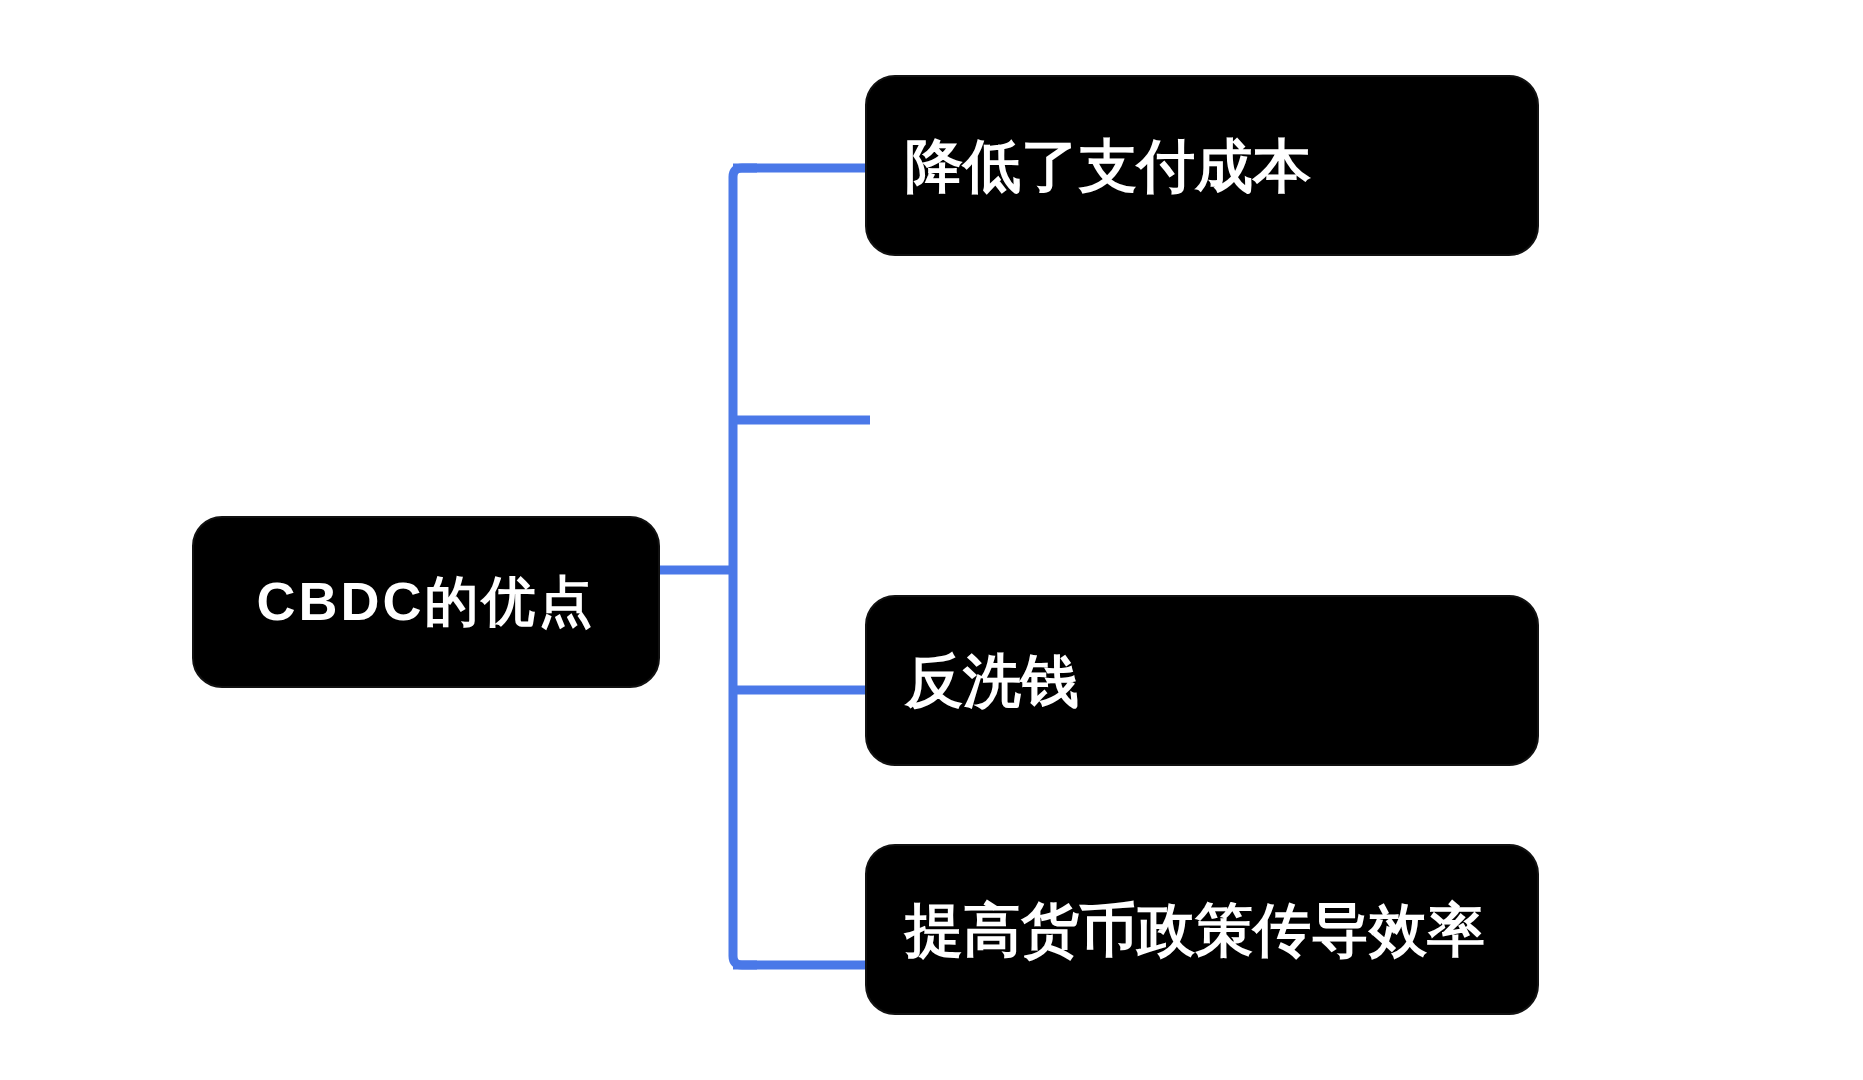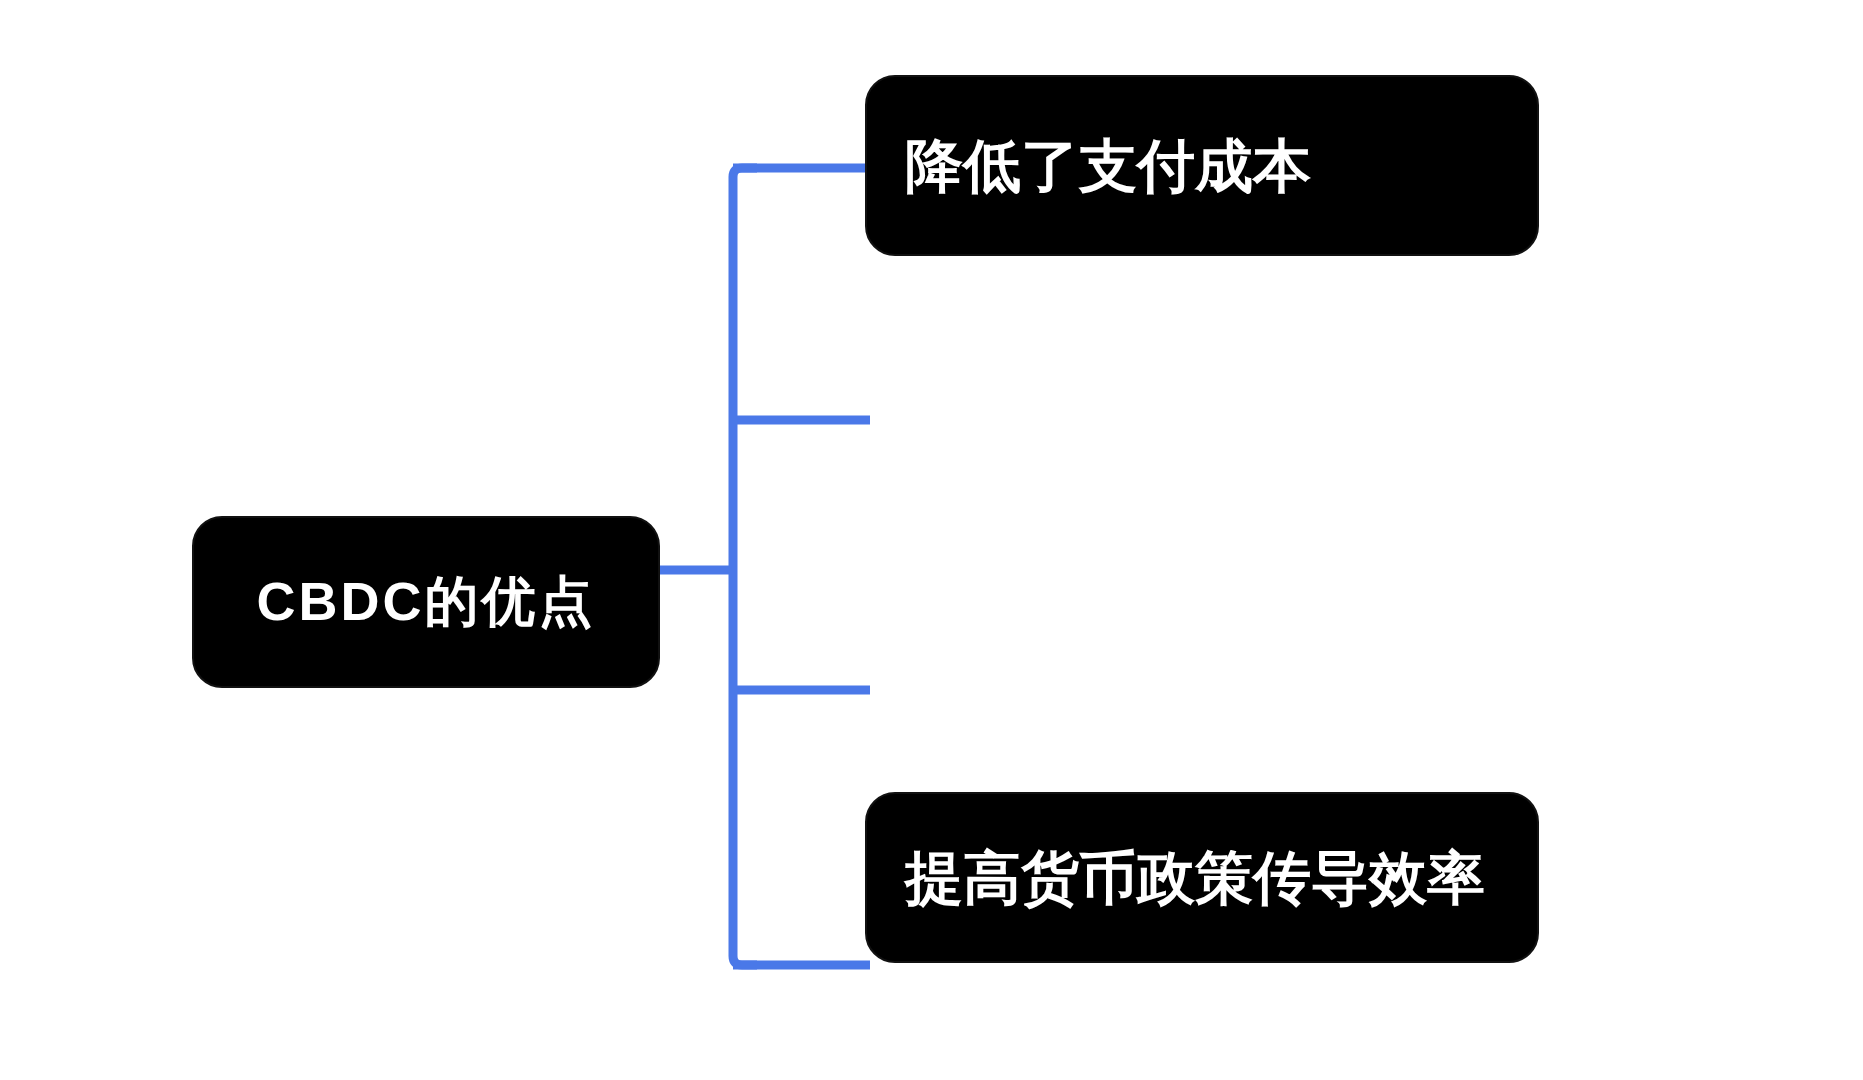--- a/index.html
+++ b/index.html
@@ -52,21 +52,21 @@
   .node-child {
     left: 865px;
     width: 674px;
     justify-content: flex-start;
     padding-left: 38px;
     font-size: 58px;
   }
   .node-child-0 { top: 75px;  height: 181px; }
   .node-child-1 { top: 330px; height: 176px; }
   .node-child-2 { top: 595px; height: 171px; }
-  .node-child-3 { top: 792px; height: 171px; }
+  .node-child-3 { top: 844px; height: 171px; }
 </style>
 </head>
 <body>
 
 <div id="canvas">
 
   <svg id="connectors" viewBox="0 0 1863 1080" width="1863" height="1080" xmlns="http://www.w3.org/2000/svg">
 
     <path d="M 757 168 L 742 168 Q 733 168 733 177 L 733 956 Q 733 965 742 965 L 757 965" fill="none" stroke="#4a78e8" stroke-width="9" stroke-linecap="butt"></path>
 
@@ -83,18 +83,21 @@
 
   <div class="node node-root">
     <span>CBDC的优点</span>
   </div>
 
   <div class="node node-child node-child-0">
     <span>降低了支付成本</span>
   </div>
 
 
+  <div class="node node-child node-child-2">
+    <span>反洗钱</span>
+  </div>
 
   <div class="node node-child node-child-3">
     <span>提高货币政策传导效率</span>
   </div>
 
 </div>
 
 </body></html>

